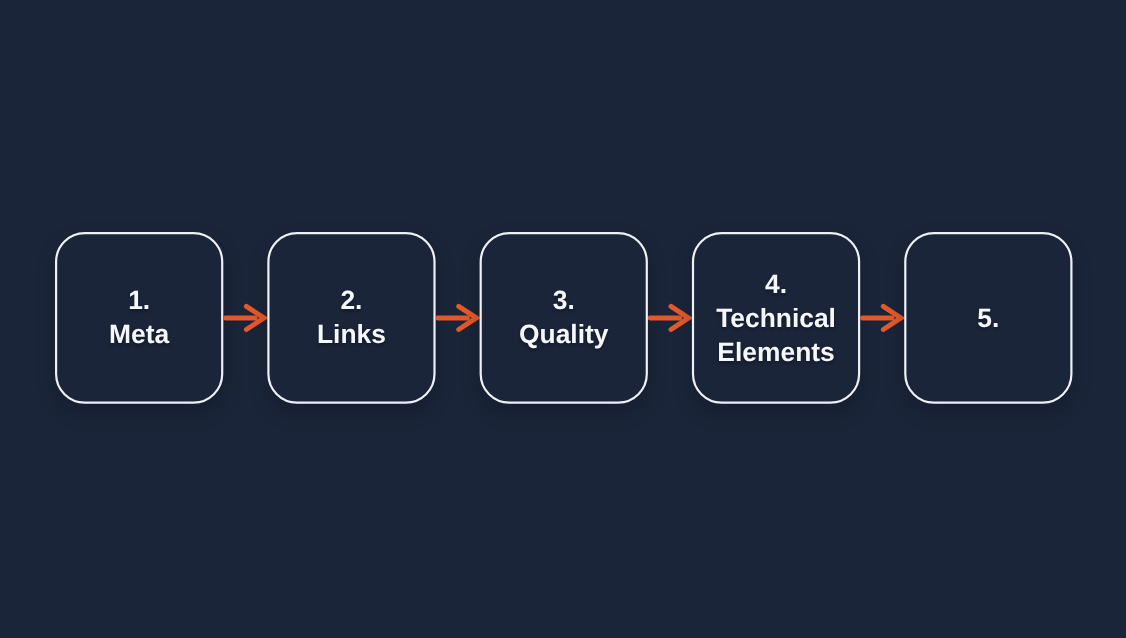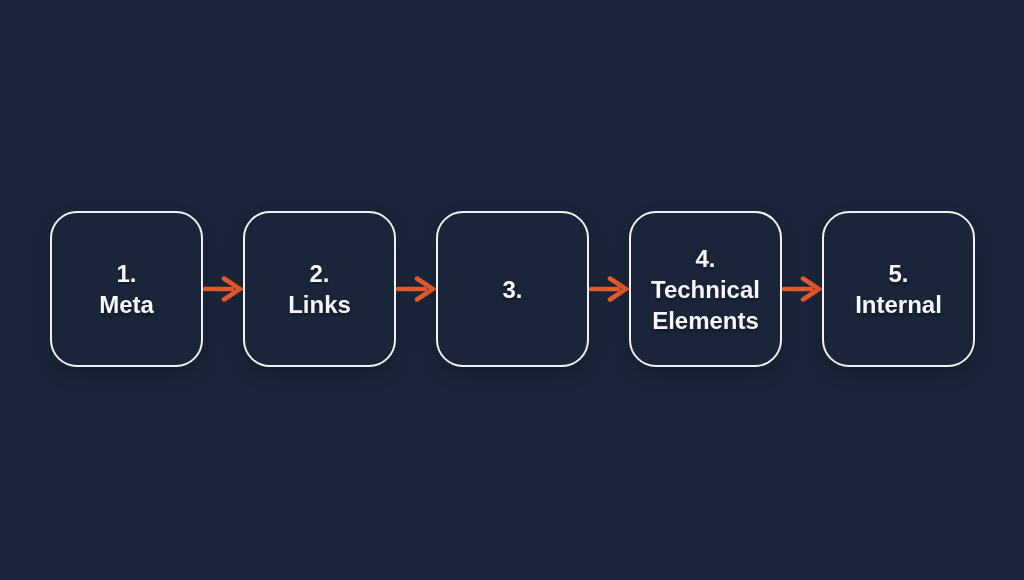--- a/index.html
+++ b/index.html
@@ -87,20 +87,21 @@
     <div class="arrow-cell">
       <svg width="40" height="32" viewBox="0 0 40 32" fill="none" stroke="currentColor" stroke-width="4.5" stroke-linecap="round" stroke-linejoin="miter">
         <line x1="2" y1="16" x2="29" y2="16"></line>
         <polyline points="21,5.5 37,16 21,26.5"></polyline>
       </svg>
     </div>
 
     <div class="step-box">
       <div class="step-text">
         <span>3.</span>
+        <span>Quality</span>
       </div>
     </div>
 
     <div class="arrow-cell">
       <svg width="40" height="32" viewBox="0 0 40 32" fill="none" stroke="currentColor" stroke-width="4.5" stroke-linecap="round" stroke-linejoin="miter">
         <line x1="2" y1="16" x2="29" y2="16"></line>
         <polyline points="21,5.5 37,16 21,26.5"></polyline>
       </svg>
     </div>
 
@@ -115,18 +116,17 @@
     <div class="arrow-cell">
       <svg width="40" height="32" viewBox="0 0 40 32" fill="none" stroke="currentColor" stroke-width="4.5" stroke-linecap="round" stroke-linejoin="miter">
         <line x1="2" y1="16" x2="29" y2="16"></line>
         <polyline points="21,5.5 37,16 21,26.5"></polyline>
       </svg>
     </div>
 
     <div class="step-box">
       <div class="step-text">
         <span>5.</span>
-        <span>Internal</span>
       </div>
     </div>
 
   </div>
 </div>
 
 </body></html>

